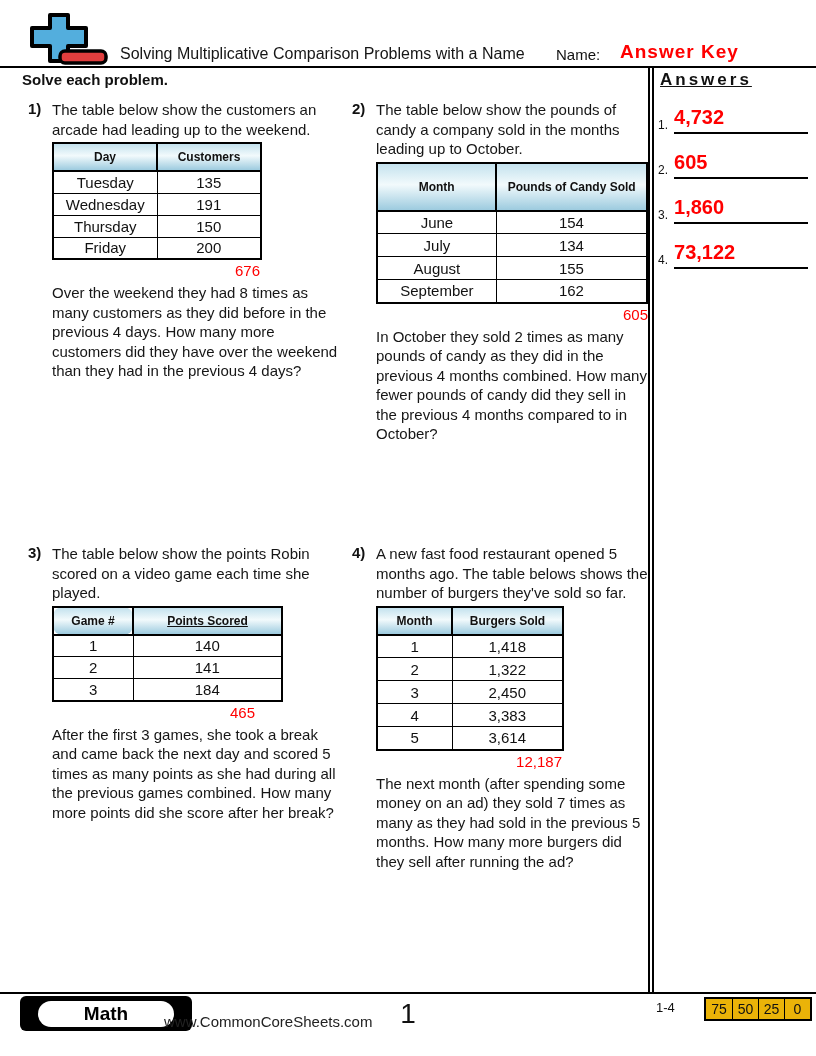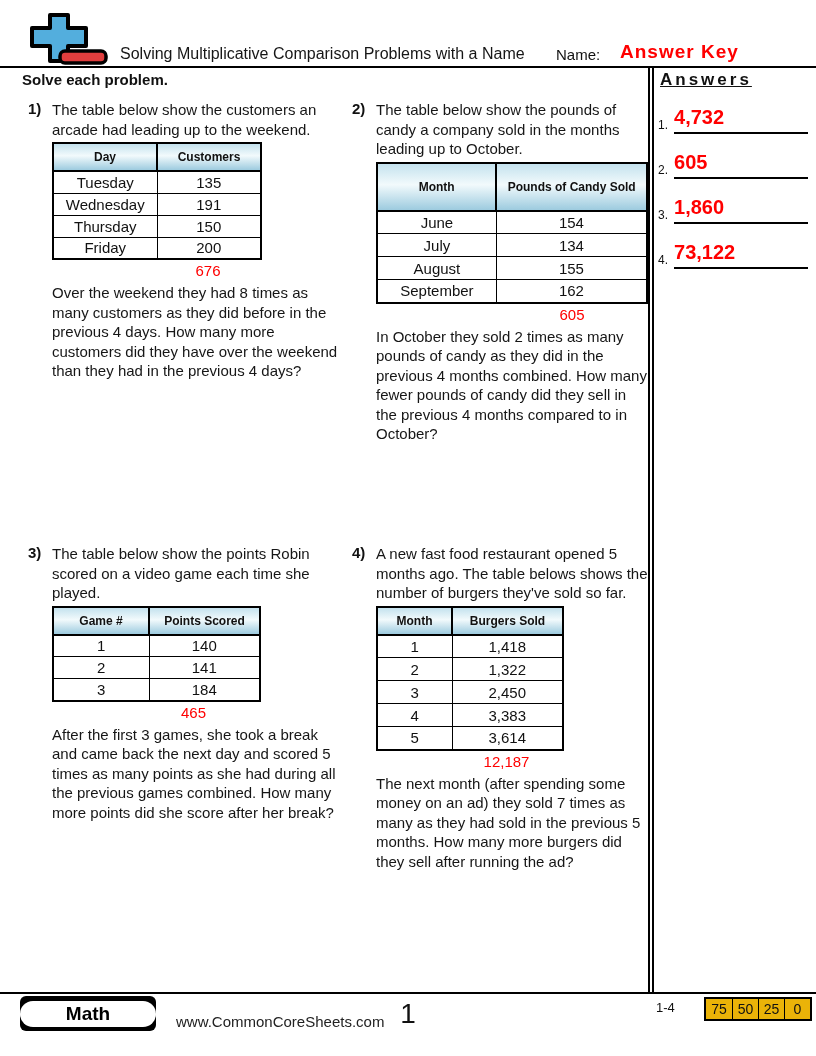--- a/index.html
+++ b/index.html
@@ -38,41 +38,41 @@
   .p-question{margin-top:4px;}
 
   table.ws-table{border-collapse:collapse;table-layout:fixed;margin-top:3px;}
   table.ws-table th{
     border:2px solid #000;font-size:12px;font-weight:bold;text-align:center;vertical-align:middle;
     background:linear-gradient(to bottom,var(--hdr-top) 0%,var(--hdr-mid) 45%,var(--hdr-bot) 100%);
     padding:2px 4px;
   }
   table.ws-table td{border:1px solid #000;font-size:15px;text-align:center;vertical-align:middle;}
   table.ws-table{border:2px solid #000;}
-  .t-sum{font-size:15px;color:var(--accent-red);text-align:center;margin-top:2px;}
+  .t-sum{font-size:15px;color:var(--accent-red);text-align:right;margin-top:2px;}
 
   #problem-1{left:28px;top:100px;width:318px;}
   #problem-2{left:352px;top:100px;width:296px;}
   #problem-3{left:28px;top:544px;width:318px;}
   #problem-4{left:352px;top:544px;width:296px;}
 
   #problem-1 th,#problem-1 td{height:22px;}
   #problem-1 th{height:28px;}
   #problem-2 th{height:48px;}
   #problem-2 td{height:23px;}
   #problem-3 th{height:28px;}
   #problem-3 td{height:22px;}
   #problem-4 th{height:28px;}
   #problem-4 td{height:23px;}
 
   
   .footer-rule{position:absolute;left:0;right:0;top:992px;height:2px;background:#000;}
-  .math-badge{position:absolute;left:20px;top:996px;width:136px;height:35px;background:#000;border-radius:6px;display:flex;align-items:center;justify-content:center;}
+  .math-badge{position:absolute;left:20px;top:996px;width:172px;height:35px;background:#000;border-radius:6px;display:flex;align-items:center;justify-content:center;}
   .math-badge .pill{width:136px;height:26px;background:#fff;border-radius:13px;display:flex;align-items:center;justify-content:center;font-size:19px;font-weight:bold;color:#000;}
-  .website{position:absolute;left:176px;top:1013px;font-size:15px;color:#222;}
+  .website{position:absolute;left:164px;top:1013px;font-size:15px;color:#222;}
   .page-number{position:absolute;left:358px;top:998px;width:100px;text-align:center;font-size:28px;font-weight:400;}
   .score-range{position:absolute;left:656px;top:1000px;width:40px;text-align:left;font-size:13px;}
   .score-boxes{position:absolute;left:704px;top:997px;display:flex;border:2px solid #000;background:#eab308;}
   .score-cell{width:26px;height:20px;display:flex;align-items:center;justify-content:center;font-size:14px;border-left:1.5px solid #000;}
   .score-cell:first-child{border-left:none;}
 </style>
 </head>
 <body>
 
 <div class="page">
@@ -187,22 +187,22 @@
     </div>
   </div>
 
   <div class="problem" id="problem-3">
     <div class="p-num">3)</div>
     <div class="p-body">
       <div class="p-intro">The table below show the points Robin scored on a video game each time she played.</div>
       <table class="ws-table">
         <thead>
           <tr>
-            <th style="width:96px;">Game #</th>
-            <th style="width:111px;">Points Scored</th>
+            <th style="width:80px;border-radius:9px;">Game #</th>
+            <th style="width:149px;text-decoration:underline;">Points Scored</th>
           </tr>
         </thead>
         <tbody>
           <tr>
               <td>1</td>
               <td>140</td>
             </tr>
           <tr>
               <td>2</td>
               <td>141</td>

